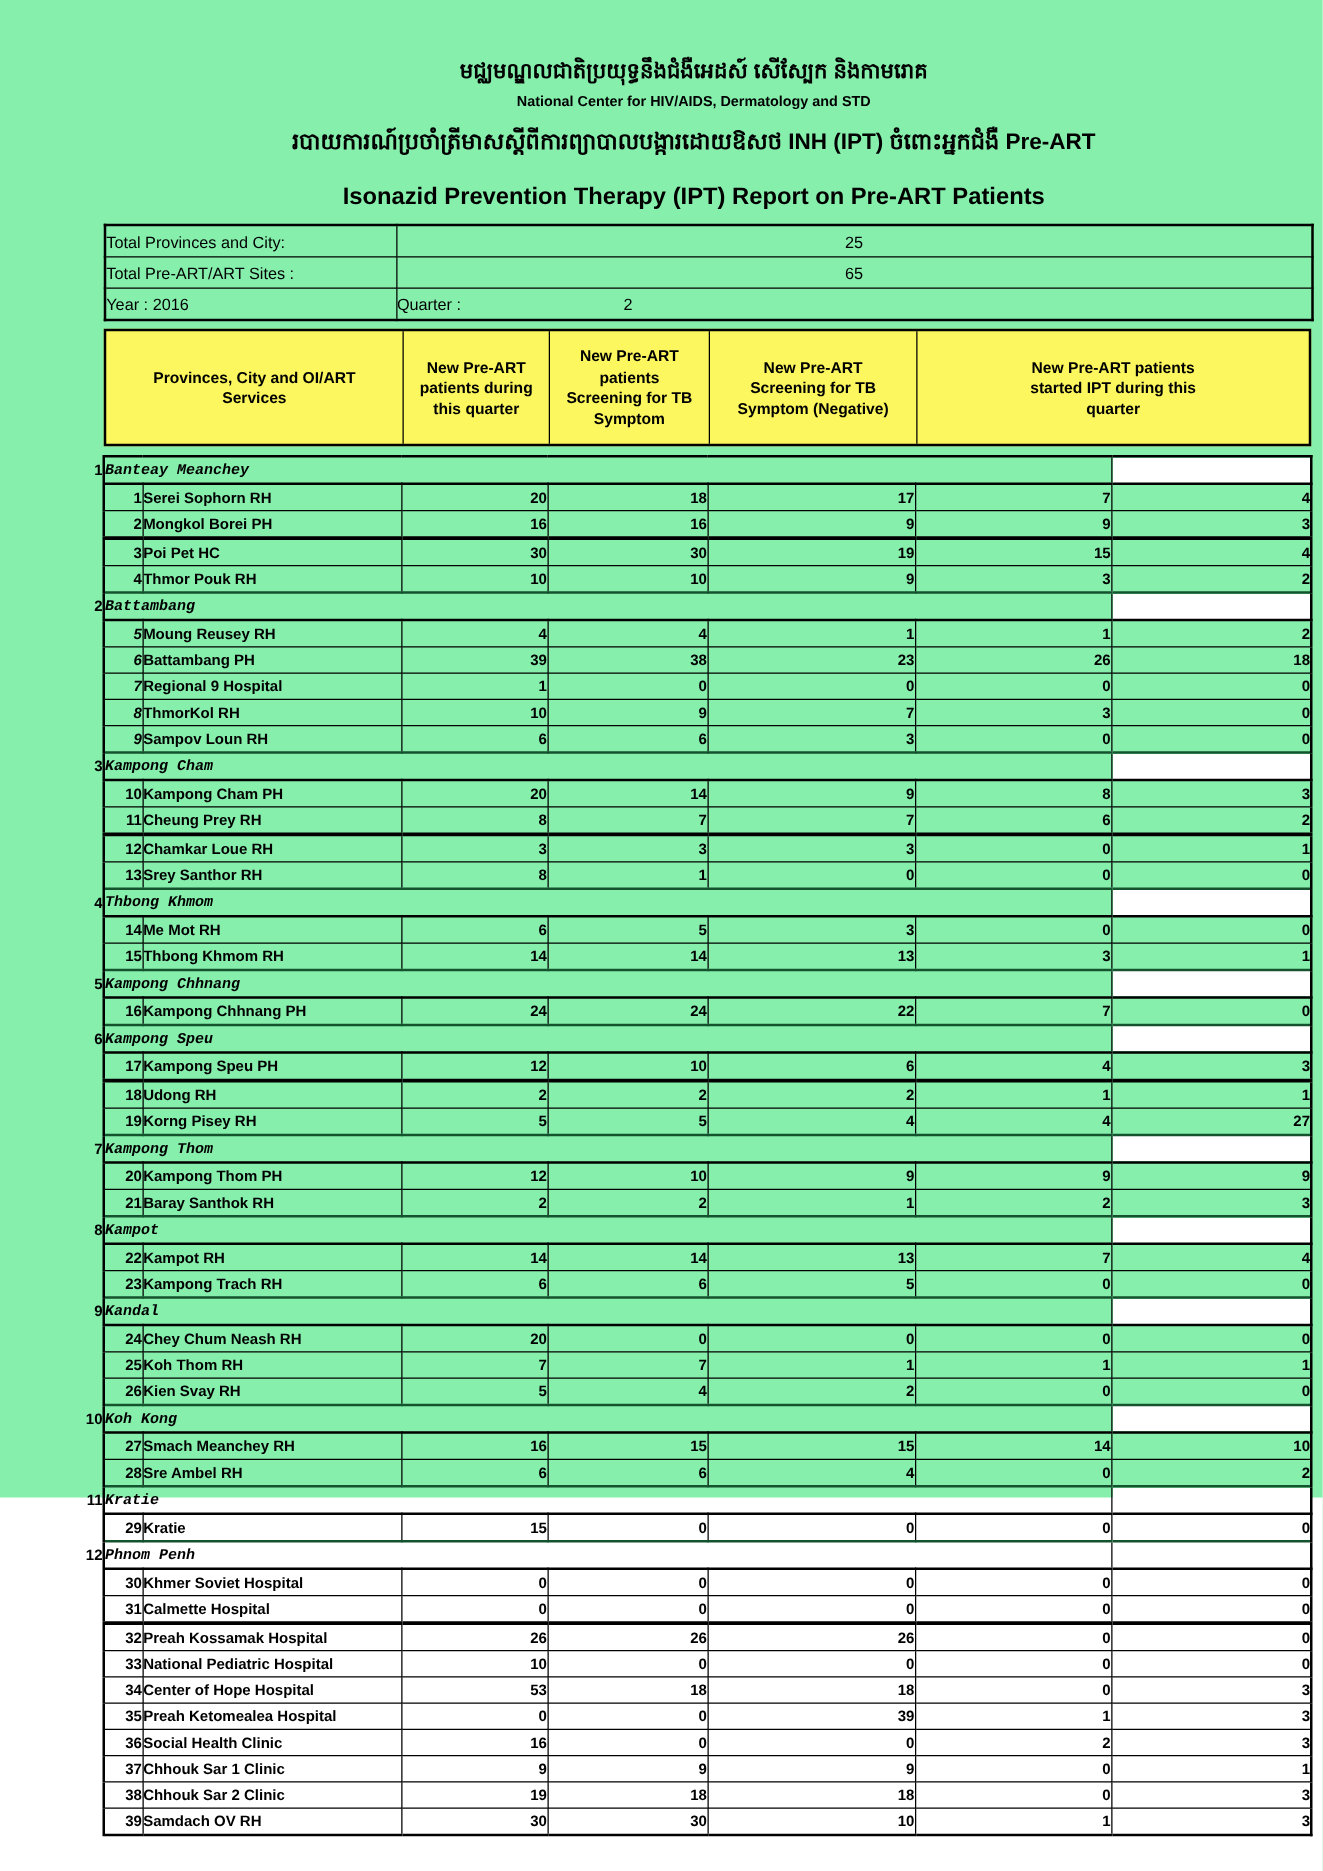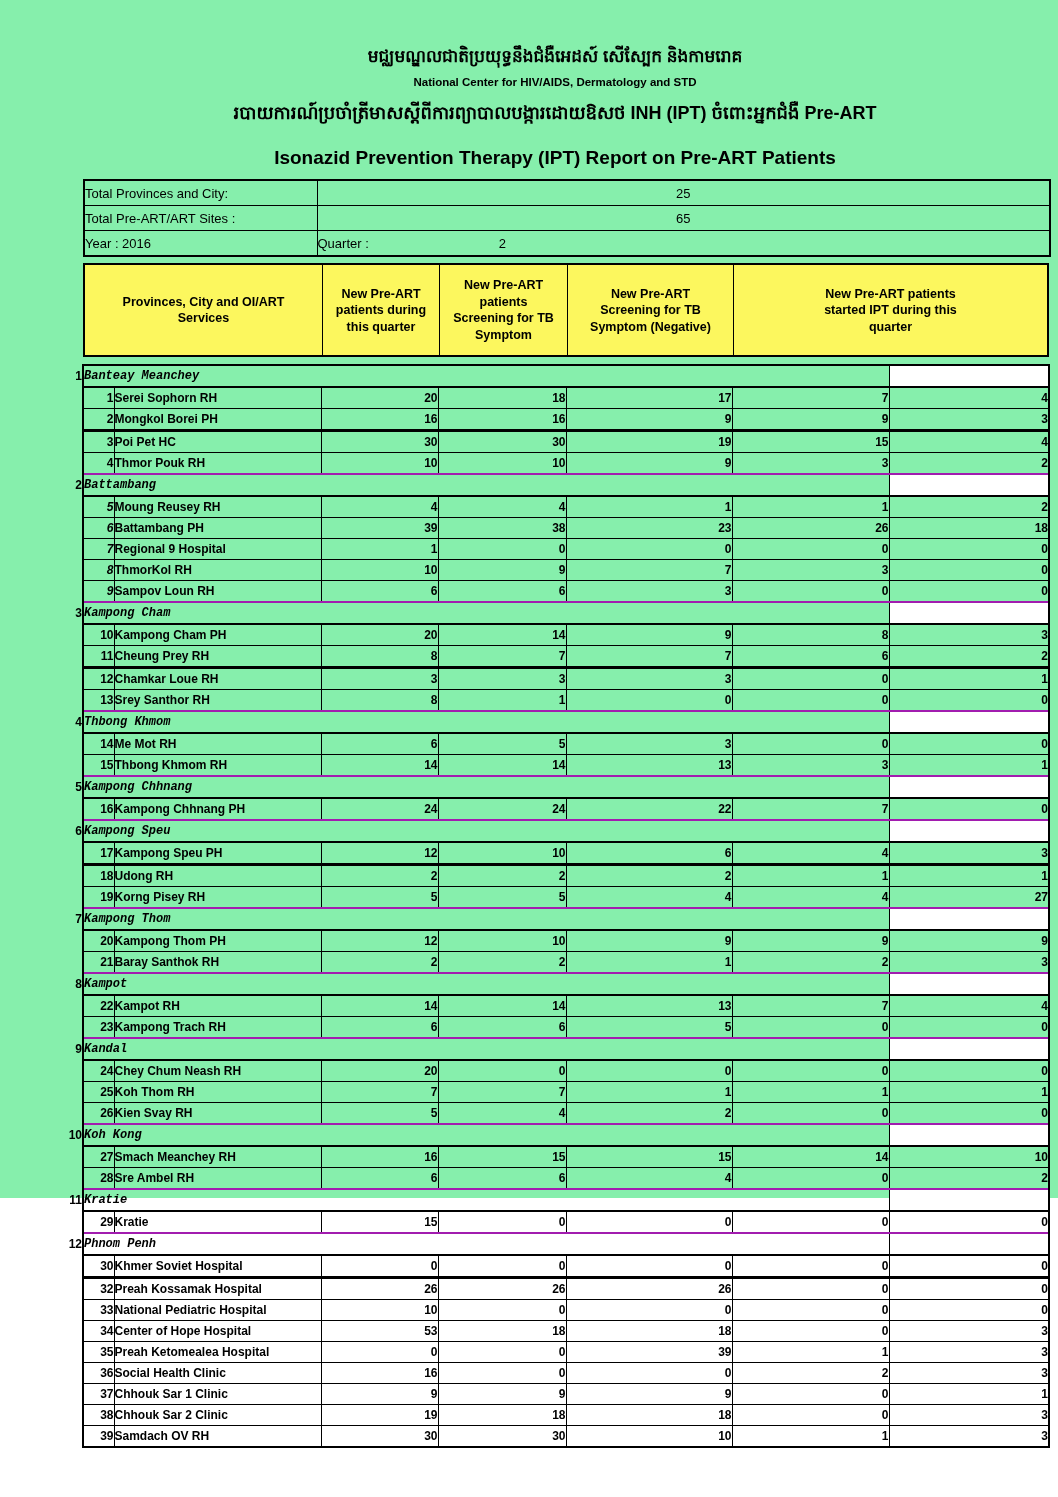--- a/index.html
+++ b/index.html
@@ -47,21 +47,21 @@
   table.dtable td{
     height:20px;padding:0;font-weight:bold;font-size:12px;
     overflow:hidden;white-space:nowrap;
   }
   td.gut{
     border:none;border-right:2.5px solid #000;
     text-align:right;padding-right:7px;font-size:11px;
   }
   td.snum,td.sname,td.sval,td.pname,td.pempty{ border:1.5px solid #000; }
   table.dtable td:last-child{ border-right:2.5px solid #000; }
-  tr.prow td.pname,tr.prow td.pempty{ border-top:2px solid #a21caf;border-bottom:2px solid #000; }
+  tr.prow td.pname,tr.prow td.pempty{ border-top:2px solid #14532d;border-bottom:2px solid #000; }
   table.dtable tr:first-child td.pname,
   table.dtable tr:first-child td.pempty{ border-top:2.5px solid #000; }
   table.dtable tr:last-child td.snum,
   table.dtable tr:last-child td.sname,
   table.dtable tr:last-child td.sval{ border-bottom:2.5px solid #000; }
   tr.thick td.snum,tr.thick td.sname,tr.thick td.sval{ border-top:3px solid #000; }
   td.pname{ font-style:italic;font-size:12.5px;text-align:left;padding-left:4px;font-family:Liberation Mono, monospace; }
   td.pempty{ background:#fff; }
   td.snum{ text-align:right;padding-right:3px;font-size:11.5px; }
   td.snum.it{ font-style:italic; }
@@ -485,20 +485,30 @@
           <tr class="srow">
             <td class="gut"></td>
             <td class="snum">30</td>
             <td class="sname">Khmer Soviet Hospital</td>
             <td class="sval">0</td>
             <td class="sval">0</td>
             <td class="sval">0</td>
             <td class="sval">0</td>
             <td class="sval">0</td>
           </tr>
+          <tr class="srow">
+            <td class="gut"></td>
+            <td class="snum">31</td>
+            <td class="sname">Calmette Hospital</td>
+            <td class="sval">0</td>
+            <td class="sval">0</td>
+            <td class="sval">0</td>
+            <td class="sval">0</td>
+            <td class="sval">0</td>
+          </tr>
           <tr class="srow thick">
             <td class="gut"></td>
             <td class="snum">32</td>
             <td class="sname">Preah Kossamak Hospital</td>
             <td class="sval">26</td>
             <td class="sval">26</td>
             <td class="sval">26</td>
             <td class="sval">0</td>
             <td class="sval">0</td>
           </tr>

